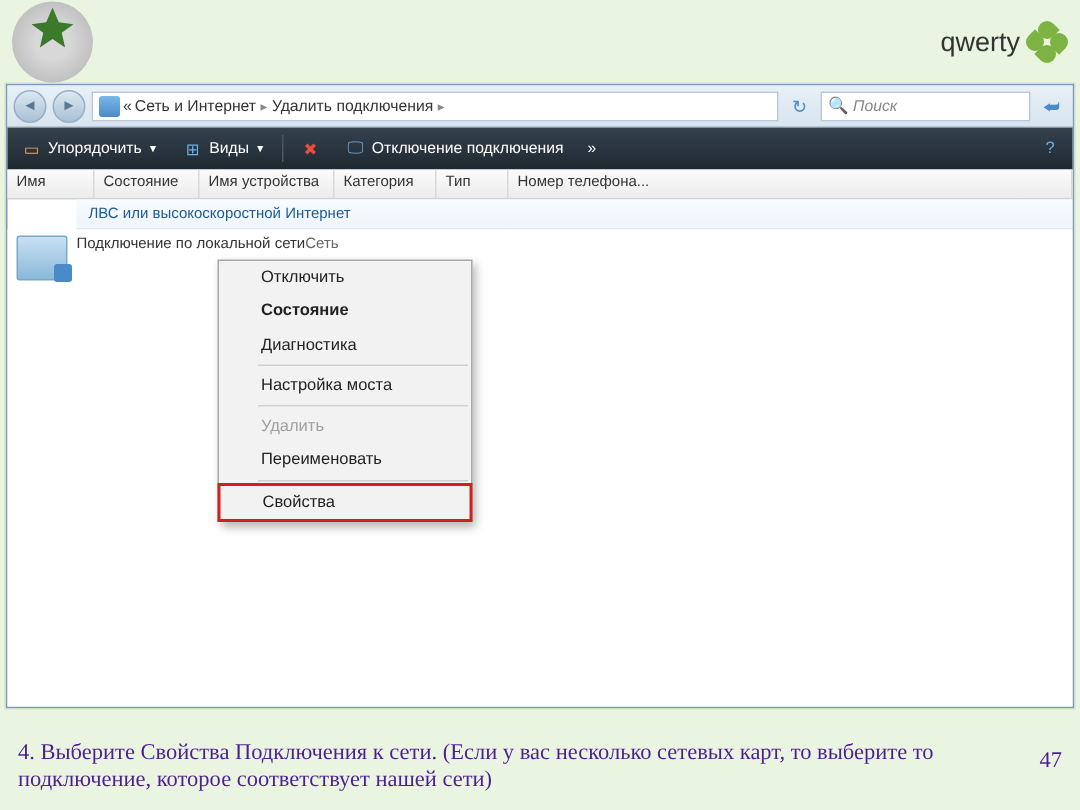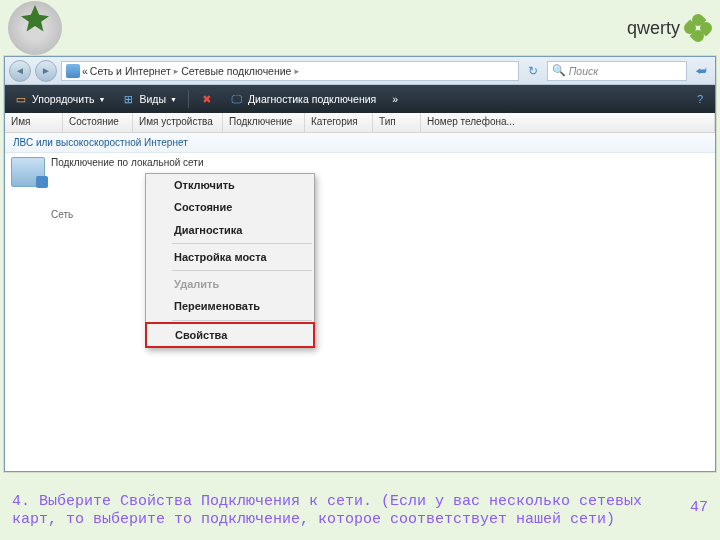--- a/index.html
+++ b/index.html
@@ -168,83 +168,83 @@
       overflow: hidden;
       white-space: nowrap;
     }
 
     .group {
       font-size: 10px;
       color: #1a5a9a;
       padding: 4px 8px;
       background: linear-gradient(#f8fbfe, #eef5fb);
       border-bottom: 1px solid #e0e8f0;
+      margin-left: 46px;
     }
 
     .item-row {
       display: flex;
       padding: 4px 6px;
       gap: 6px;
       font-size: 10px;
       width: 230px;
     }
     .net-icon {
       width: 34px; height: 30px;
       background: linear-gradient(#c8e0f4, #8ab8d8);
       border: 1px solid #7aa8c8;
       border-radius: 2px;
       position: relative;
     }
     .net-icon::after{
       content:""; position:absolute; bottom:-2px; right:-4px;
       width:12px; height:12px; background:#4a8ac8; border-radius:2px;
     }
-    .item-text { display:flex; flex-direction:column; line-height:1.2; color:#333;gap:40px;}
+    .item-text { display:flex; flex-direction:row; line-height:1.2; color:#333;}
     .item-text .sub { color: #666; }
 
     .ctx-menu {
       position: absolute;
       left: 140px;
       top: 116px;
       width: 170px;
       background: #f2f2f2;
       border: 1px solid #a8a8a8;
       box-shadow: 2px 3px 6px rgba(0,0,0,0.3);
       font-size: 11px;
     }
     .ctx-item {
       padding: 4px 10px 4px 28px;
       color: #222;
       cursor: default;
       line-height: 1.3;
-      font-weight: bold;
     }
     .ctx-item.bold { font-weight: bold; }
     .ctx-item.disabled { color: #a0a0a0; }
     .ctx-sep { height: 1px; background: #d0d0d0; margin: 2px 2px 2px 26px; }
     .ctx-item.hl {
       border: 2px solid #d02020;
       margin: -1px;
       position: relative;
     }
 
     .content { position: relative; flex: 1; background: #fff; }
 
     .caption {
       position: absolute;
       bottom: 0;
       left: 0;
       right: 0;
       padding: 10px 12px;
       font-size: 15px;
-      color: #8b5cf6;
+      color: #4c1d95;
       display: flex;
       align-items: flex-start;
       gap: 26px;
-      font-family: Liberation Mono, monospace;
+      font-family: Liberation Serif, serif;
     }
     .caption-text { flex: 1; line-height: 1.25; }
     .page-num { font-size: 15px; padding-top: 6px; }
   </style>
 </head>
 <body>
 
 <div class="header">
   <div class="logo-left"></div>
   <div class="logo-right">
@@ -261,21 +261,21 @@
 <div class="window">
 
   <div class="addrbar">
     <div class="nav-arrow">◄</div>
     <div class="nav-arrow">►</div>
     <div class="path">
       <div class="path-icon"></div>
       <span>«</span>
       <span>Сеть и Интернет</span>
       <span class="sep">▸</span>
-      <span>Сетевые подключение</span>
+      <span>Удалить подключения</span>
       <span class="sep">▸</span>
     </div>
     <div class="refresh">↻</div>
     <div class="search">
       <span class="search-ic">🔍</span>
       <span>Поиск</span>
     </div>
     <div class="refresh" style="color:#4a8ac8">⮨</div>
   </div>
 
@@ -289,37 +289,36 @@
       <span class="tb-icon blue">⊞</span>
       <span>Виды</span>
       <span class="tb-drop">▼</span>
     </div>
     <div class="tb-sep"></div>
     <div class="tb-item">
       <span class="tb-icon red">✖</span>
     </div>
     <div class="tb-item">
       <span class="tb-icon blue">🖵</span>
-      <span>Диагностика подключения</span>
+      <span>Отключение подключения</span>
     </div>
     <div class="tb-item">
       <span>»</span>
     </div>
     <div class="tb-right">
       <div class="tb-item" style="padding:2px 4px">
         <span class="tb-icon blue">?</span>
       </div>
     </div>
   </div>
 
   <div class="cols">
     <div class="col" style="width:58px">Имя</div>
     <div class="col" style="width:70px">Состояние</div>
     <div class="col" style="width:90px">Имя устройства</div>
-    <div class="col" style="width:82px">Подключение</div>
     <div class="col" style="width:68px">Категория</div>
     <div class="col" style="width:48px">Тип</div>
     <div class="col" style="flex:1">Номер телефона...</div>
   </div>
 
   <div class="group">ЛВС или высокоскоростной Интернет</div>
 
   <div class="content">
     <div class="item-row">
       <div class="net-icon"></div>

